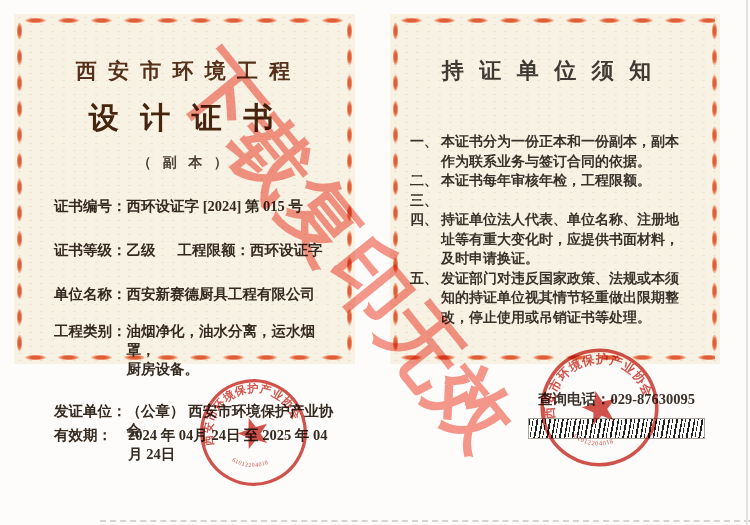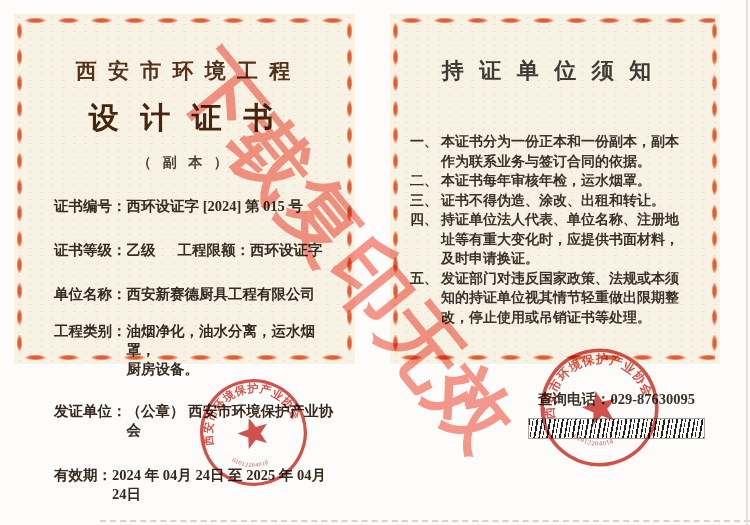--- a/index.html
+++ b/index.html
@@ -37,21 +37,21 @@
 
   .field { position:absolute; left:40px; right:14px; display:flex; align-items:flex-start;
     font-size:14.5px; font-weight:700; color:#362a20; line-height:19px; }
   .field .lab { white-space:nowrap; }
   .field .val { white-space:pre-line; }
   .f-certno { top:183px;align-items:center; }
   .f-grade  { top:227px; }
   .f-company{ top:271px; }
   .f-categ  { top:308px; }
   .f-issuer { top:388px; }
-  .f-valid  { top:452px; }
+  .f-valid  { top:412px;gap:16px; }
   .gap { display:inline-block; width:22px; }
 
   
   .rp-heading { position:absolute; left:0; right:12px; top:42px; text-align:center;
     font-size:22px; font-weight:700; letter-spacing:5px; color:#3f3a34; }
   .notes { position:absolute; left:20px; top:118px; width:296px; }
   .note { display:flex; font-size:14px; font-weight:600; color:#3a322a; line-height:19.5px; margin:0; }
   .note .num { flex:0 0 31px; }
   .note .txt { white-space:pre-line; }
   .rp-phone { position:absolute; left:148px; top:376px; font-size:14.5px; font-weight:700;
@@ -139,25 +139,24 @@
     <div class="rp-heading">持 证 单 位 须 知</div>
 
     <div class="notes">
       <div class="note">
         <span class="num">一、</span>
         <span class="txt">本证书分为一份正本和一份副本，副本
 作为联系业务与签订合同的依据。</span>
       </div>
       <div class="note">
         <span class="num">二、</span>
-        <span class="txt">本证书每年审核年检，运水烟罩。</span>
+        <span class="txt">本证书每年审核年检，工程限额。</span>
       </div>
       <div class="note">
         <span class="num">三、</span>
-        <span class="txt">证书不得伪造、涂改、出租和转让。</span>
       </div>
       <div class="note">
         <span class="num">四、</span>
         <span class="txt">持证单位法人代表、单位名称、注册地
 址等有重大变化时，应提供书面材料，
 及时申请换证。</span>
       </div>
       <div class="note">
         <span class="num">五、</span>
         <span class="txt">发证部门对违反国家政策、法规或本须

